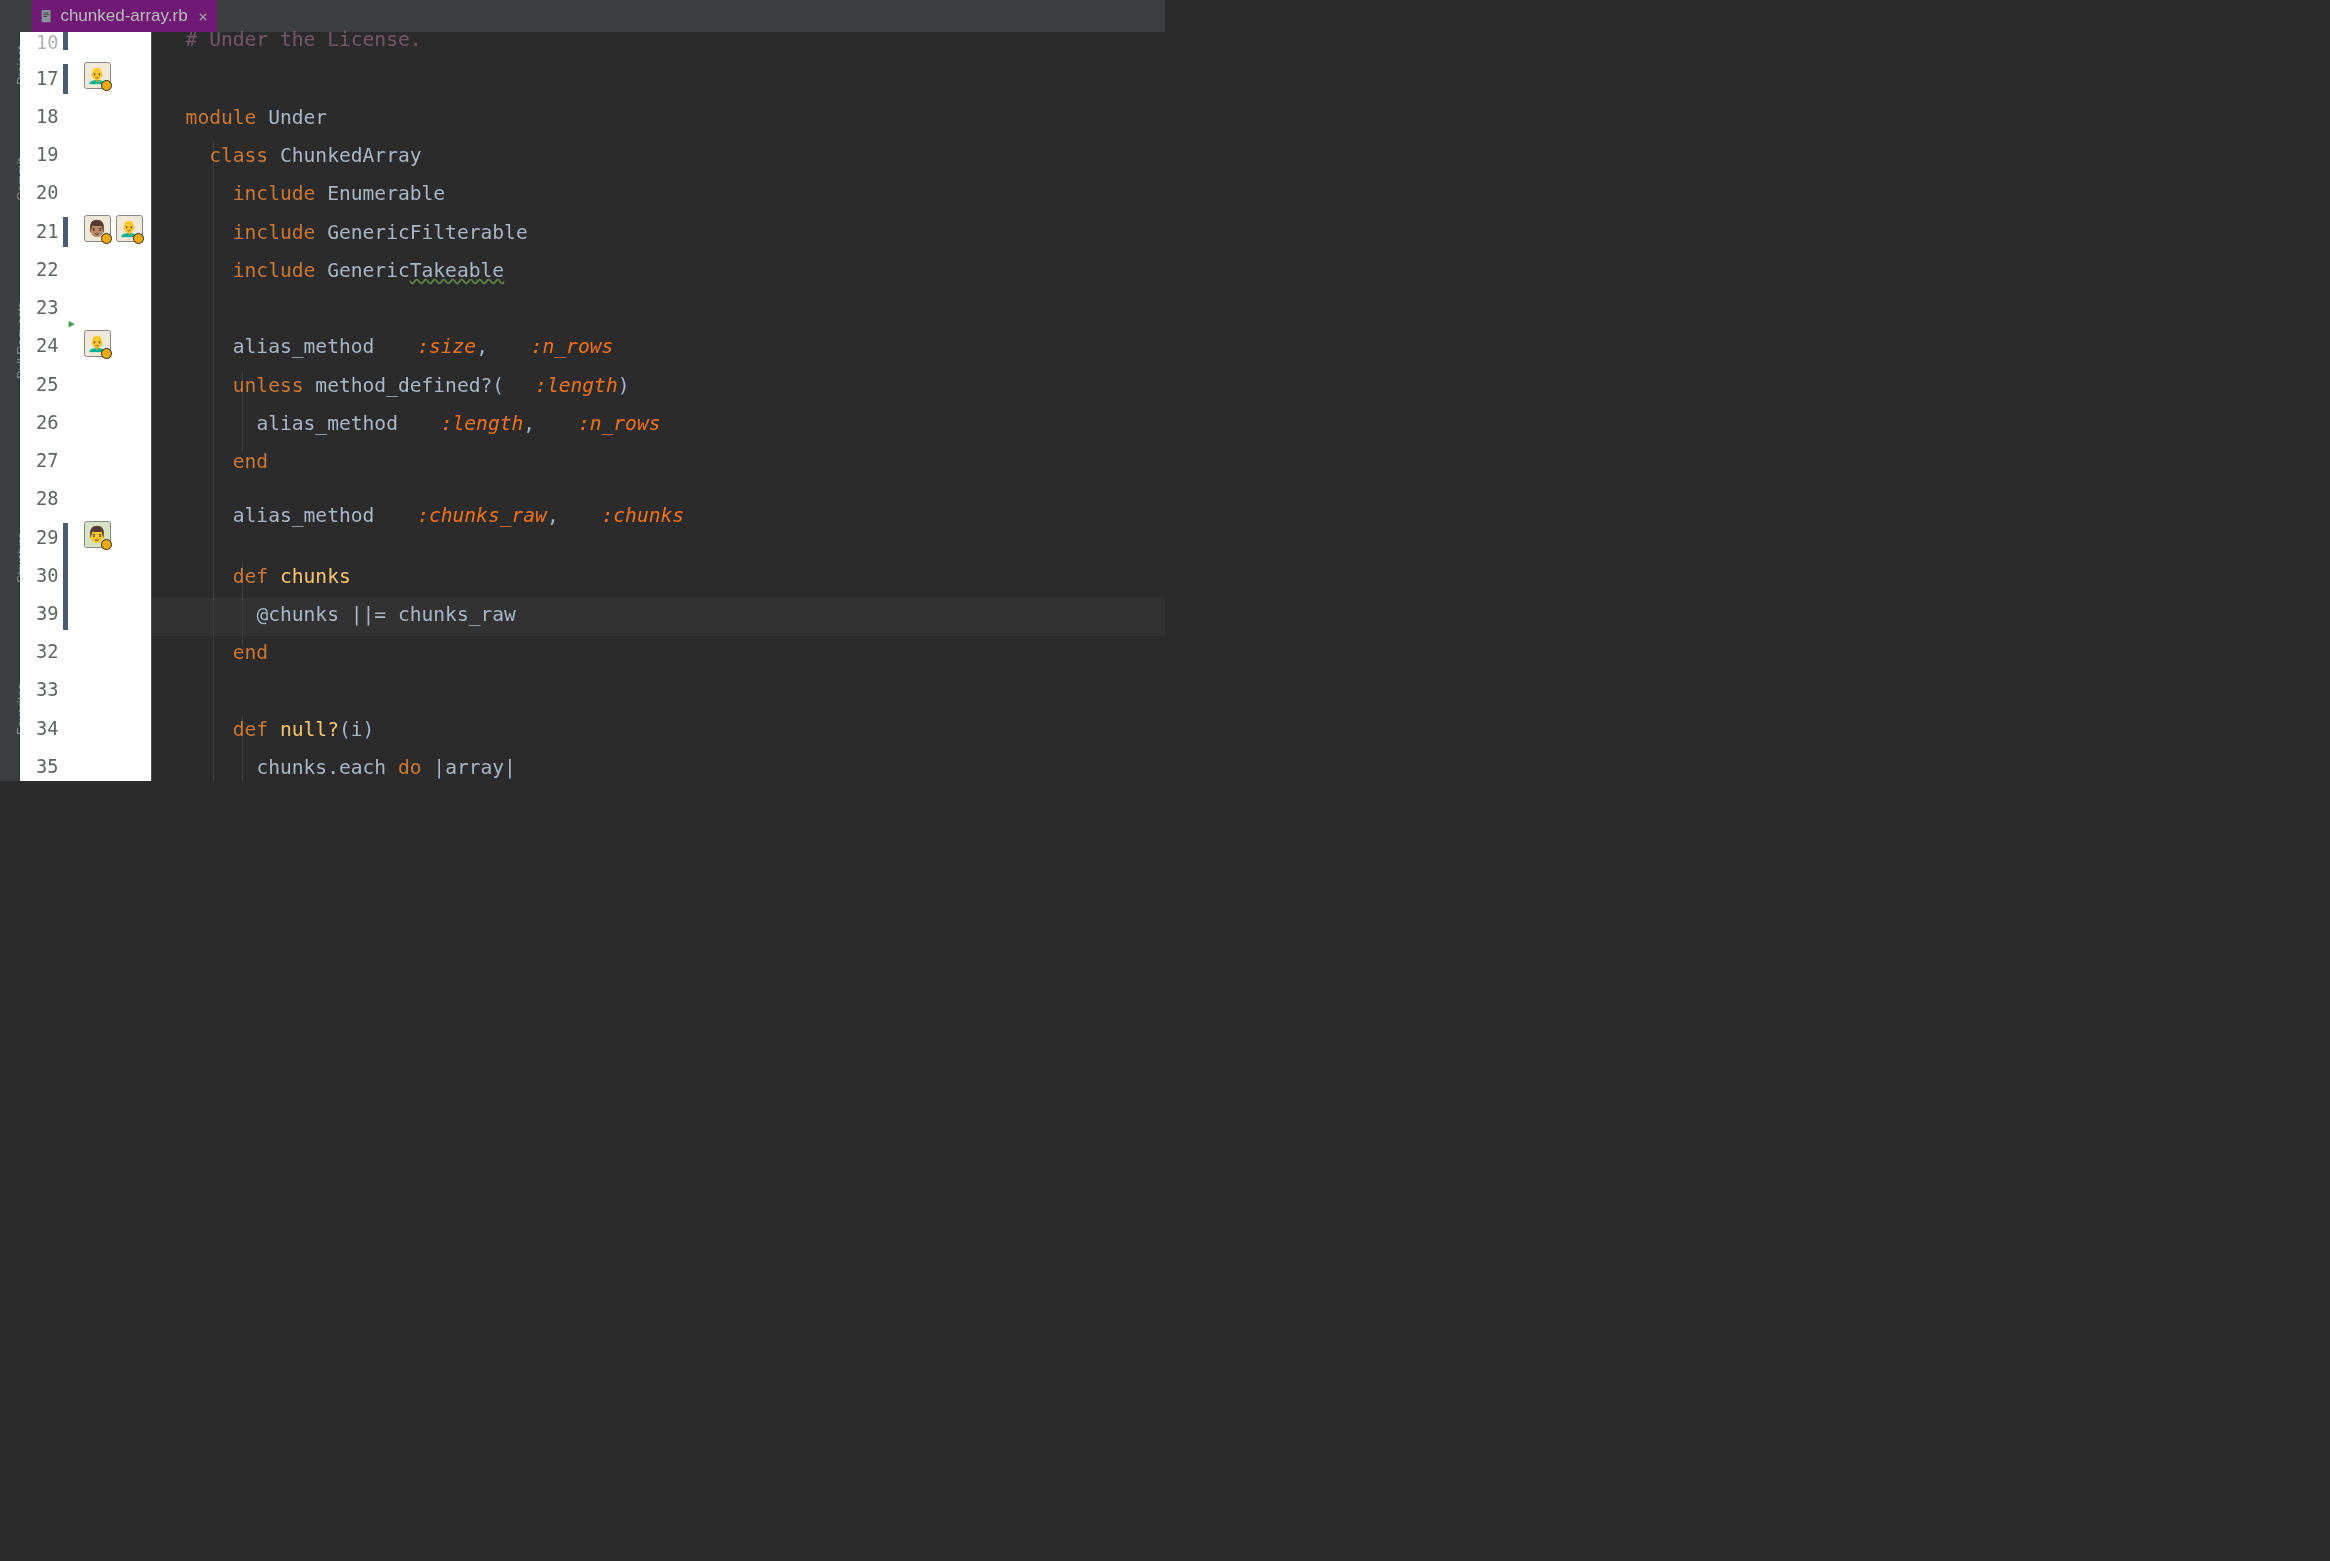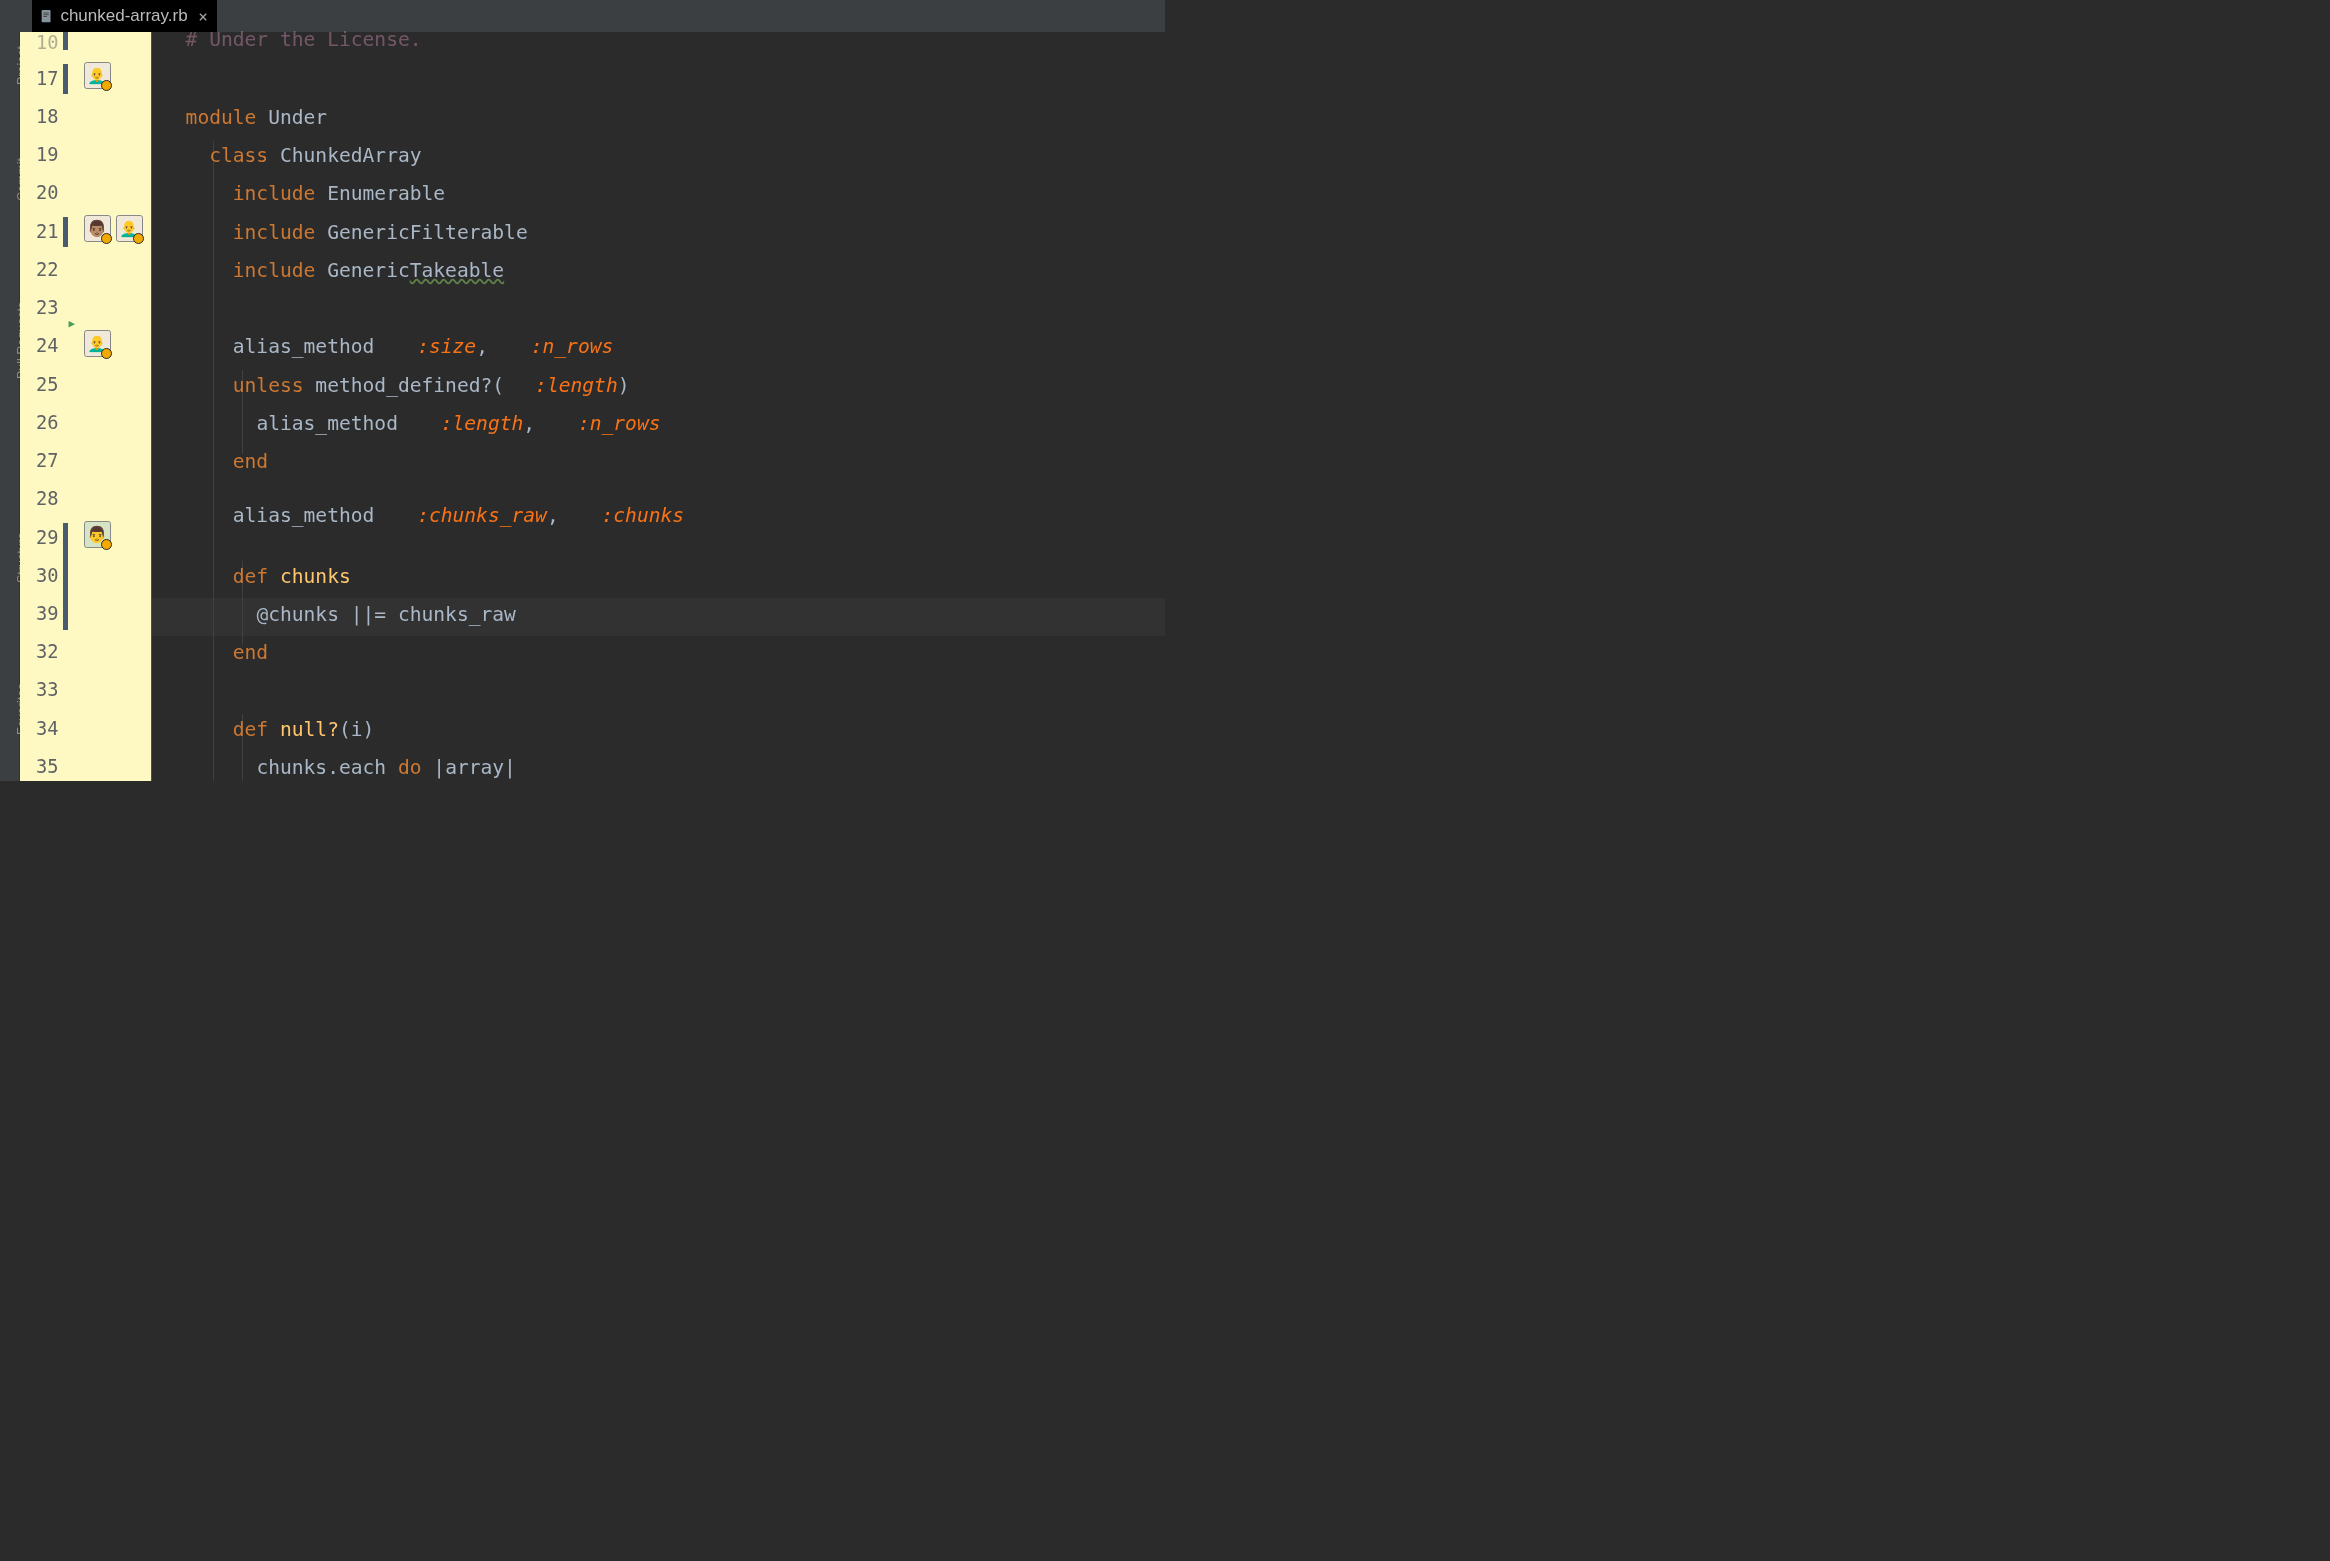--- a/index.html
+++ b/index.html
@@ -16,21 +16,21 @@
     height: 781px;
   }
   .tab-bar {
     background: #3c3f41;
     height: 32px;
     display: flex;
     align-items: center;
     padding-left: 32px;
   }
   .tab {
-    background: #000000;
+    background: #701a75;
     height: 32px;
     display: flex;
     align-items: center;
     padding: 0 9px 0 7.1px;
     gap: 7.1px;
   }
   .tab-icon {
     width: 14.2px;
     height: 14.2px;
     display: flex;
@@ -67,21 +67,21 @@
     transform: rotate(-90deg);
     transform-origin: left top;
     color: #8c8c8c;
     font-size: 12.5px;
     font-family: -apple-system, "Segoe UI", sans-serif;
     white-space: nowrap;
     left: 15px;
   }
   .gutter {
     width: 132px;
-    background: #fef9c3;
+    background: #ffffff;
     border-right: 1.8px solid #4e4e4e;
     position: relative;
   }
   .line-number {
     position: absolute;
     right: 92px;
     color: #606366;
     font-size: 18.7px;
     text-align: right;
     width: 36px;

